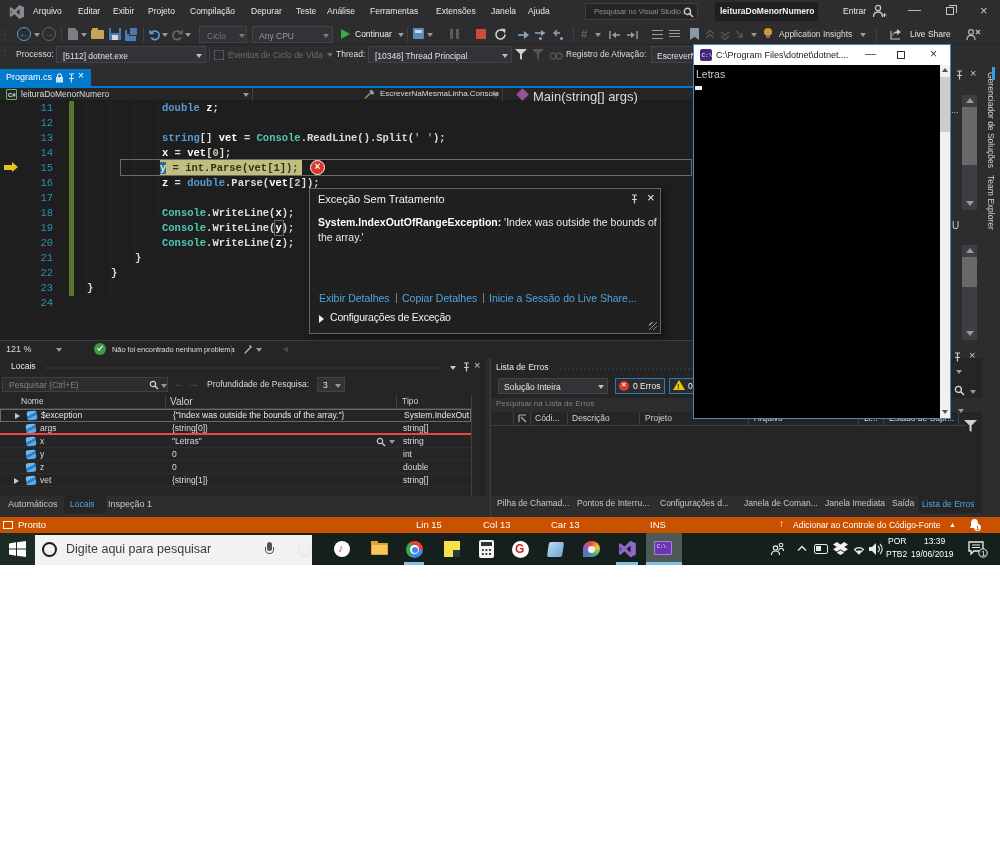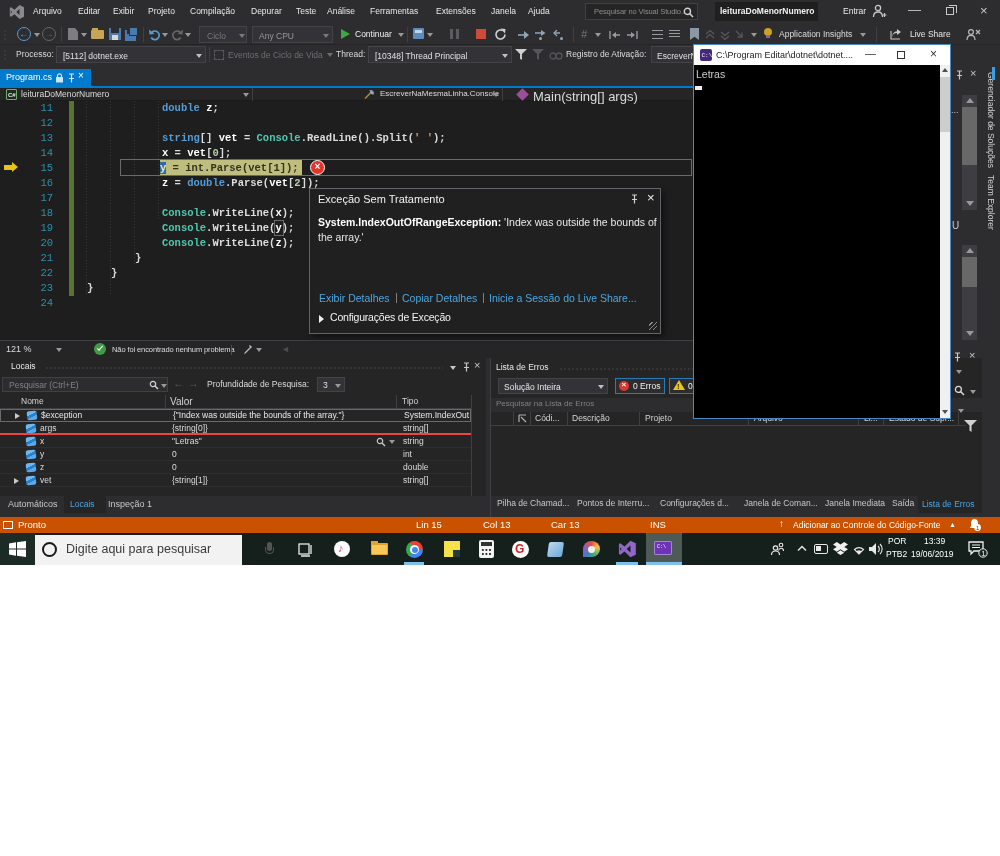--- a/index.html
+++ b/index.html
@@ -504,41 +504,41 @@
     <div class="a" style="left:9px;top:126px;width:0;height:0;border-top:4px solid transparent;border-bottom:4px solid transparent;border-left:5px solid #f1f1f1"></div>
     <span class="a" style="left:20px;top:122px;font-size:10.5px;color:#f1f1f1;letter-spacing:-0.2px">Configurações de Exceção</span>
     <div class="a" style="right:3px;bottom:3px;width:8px;height:8px;background:repeating-linear-gradient(135deg,transparent 0 2px,#8a8a8a 2px 3px)"></div>
   </div>
 
   <div class="a" id="console" style="left:693px;top:44px;width:258px;height:375px;background:#000;border:1px solid #4a8ac2">
     <div class="a" style="left:0;top:0;width:256px;height:20px;background:#fff">
       <div class="a" style="left:6px;top:4px;width:12px;height:12px;background:#45277b;border-radius:2px">
           <span class="a" style="left:1.5px;top:3px;font-size:6px;color:#fff;font-family:'Liberation Mono',monospace">C:\</span>
         </div>
-      <span class="a" style="left:22px;top:5px;font-size:9px;color:#1a1a1a">C:\Program Editar\dotnet\dotnet....</span>
+      <span class="a" style="left:22px;top:5px;font-size:9px;color:#1a1a1a">C:\Program Files\dotnet\dotnet....</span>
       <span class="a" style="left:171px;top:2px;font-size:11px;color:#333">—</span>
       <div class="a" style="left:203px;top:6px;width:8px;height:8px;border:1px solid #333"></div>
       <span class="a" style="left:236px;top:2px;font-size:12px;color:#333">×</span>
     </div>
     <div class="a mono" style="left:2px;top:23px;font-size:10.5px;color:#cccccc">Letras</div>
     <div class="a" style="left:1px;top:41px;width:7px;height:4px;background:#f0f0f0"></div>
     <div class="a" style="left:246px;top:20px;width:10px;height:353px;background:#f0f0f0">
       <div class="a" style="left:2px;top:3px;width:0;height:0;border-left:3px solid transparent;border-right:3px solid transparent;border-bottom:4px solid #505050"></div>
       <div class="a" style="left:0;top:12px;width:10px;height:55px;background:#cdcdcd"></div>
       <div class="a" style="left:2px;top:345px;width:0;height:0;border-left:3px solid transparent;border-right:3px solid transparent;border-top:4px solid #505050"></div>
     </div>
   </div>
 </div>
 
 <div class="a" id="taskbar" style="left:0;top:533px;width:1000px;height:32px;background:#15201c">
   <div class="a" style="left:0;top:0;width:35px;height:32px;background:#1d2b26"></div>
   <svg class="a" style="left:9px;top:8px" width="17" height="16" viewBox="0 0 17 16">
       <path d="M0 2.5 L7 1.3 V7.5 H0 Z M8 1.15 L17 0 V7.5 H8 Z M0 8.5 H7 V14.7 L0 13.5 Z M8 8.5 H17 V16 L8 14.85 Z" fill="#fff"></path>
     </svg>
-  <div class="a" style="left:35px;top:2px;width:207px;height:30px;background:#f2f2f2">
+  <div class="a" style="left:35px;top:2px;width:277px;height:30px;background:#f2f2f2">
     <div class="a" style="left:7px;top:7px;width:15px;height:15px;border:2.5px solid #1a1a1a;border-radius:50%"></div>
     <span class="a" style="left:31px;top:7px;font-size:12.5px;color:#3a3a3a">Digite aqui para pesquisar</span>
     <div class="a" style="left:232px;top:7px;width:5px;height:9px;background:#555;border-radius:2.5px"></div>
     <div class="a" style="left:230px;top:12px;width:9px;height:7px;border:1.2px solid #555;border-top:none;border-radius:0 0 5px 5px"></div>
   </div>
 
   <svg class="a" style="left:297px;top:8px" width="17" height="16" viewBox="0 0 17 16">
       <rect x="2" y="3" width="10" height="10" fill="none" stroke="#e8e8e8" stroke-width="1.3"></rect>
       <path d="M14 4 v9 M4 15 h9" stroke="#e8e8e8" stroke-width="1.3"></path>
     </svg>

